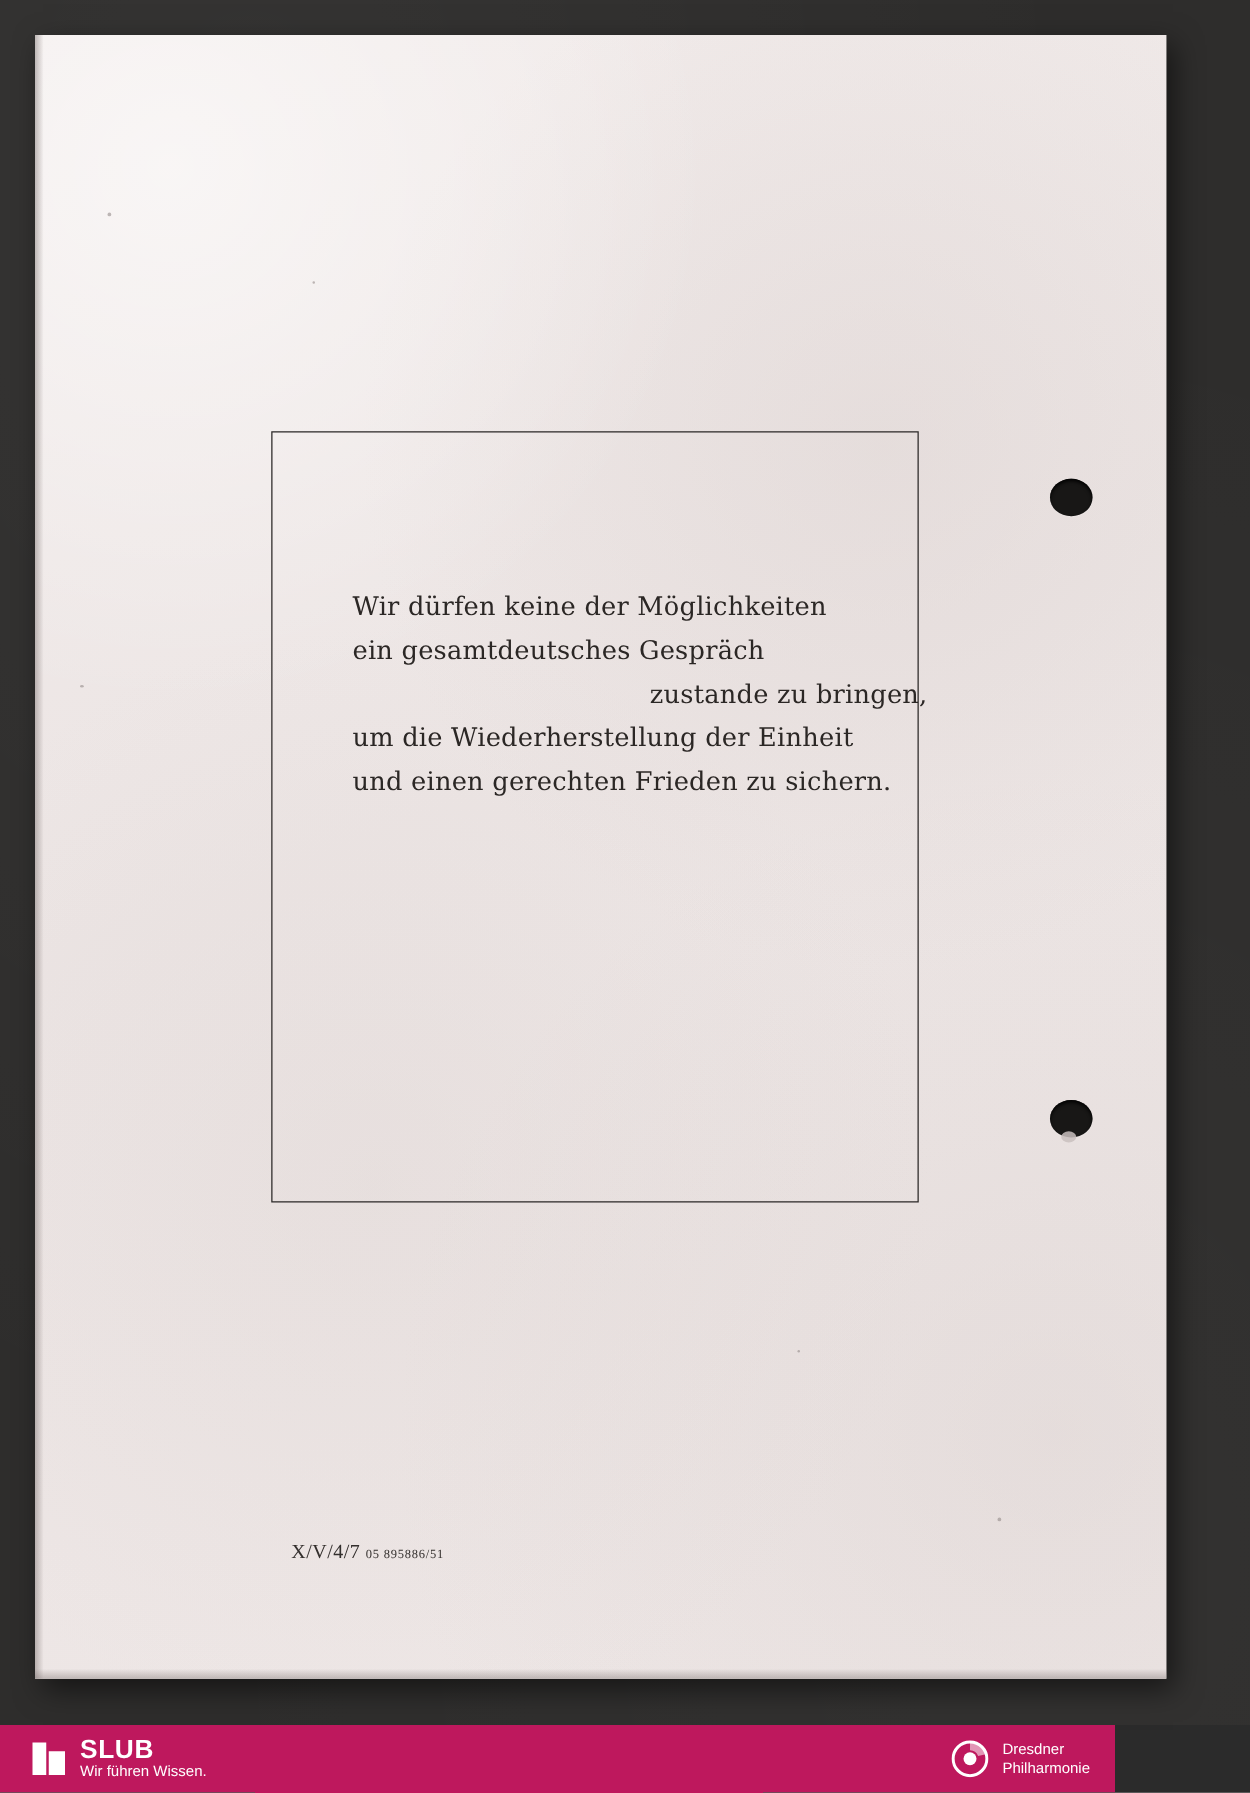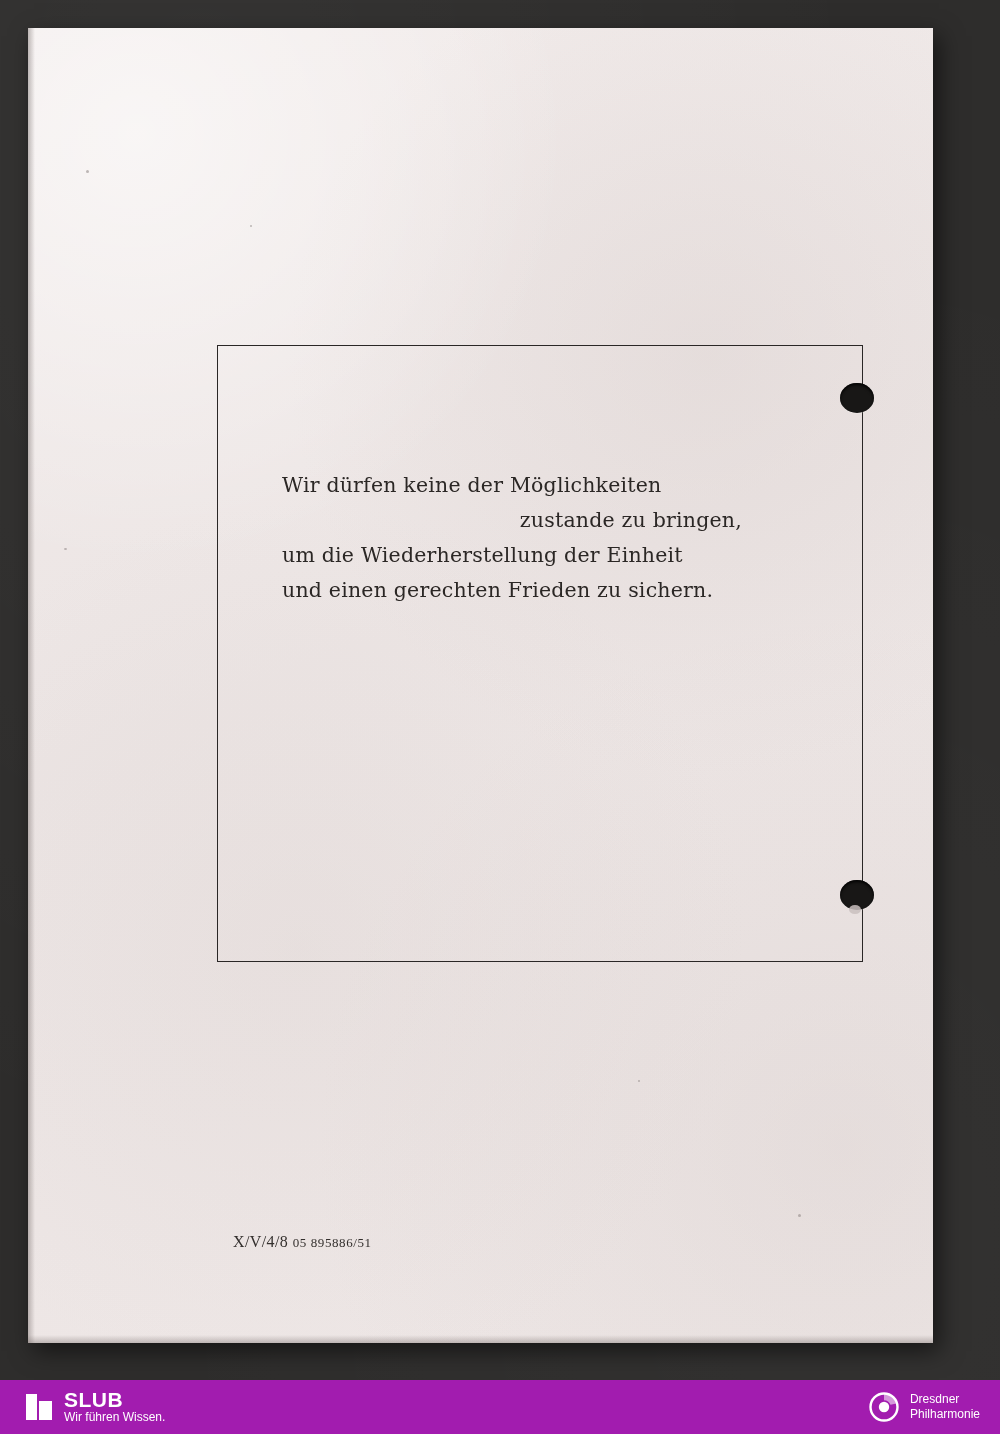--- a/index.html
+++ b/index.html
@@ -89,21 +89,21 @@
     left: 849px;
     top: 905px;
     opacity: 0.85;
   }
 
   
   .quote-frame {
     position: absolute;
     left: 189px;
     top: 317px;
-    width: 646px;
+    width: 518px;
     height: 617px;
     border: 1.6px solid #2a2726;
     box-sizing: border-box;
   }
 
   .quote-body {
     position: absolute;
     left: 52px;
     top: 122px;
     width: 480px;
@@ -133,40 +133,40 @@
   .catalog-no {
     position: absolute;
     left: 205px;
     top: 1205px;
     font-family: "Liberation Serif", serif;
     font-size: 16px;
     color: #332f2d;
     letter-spacing: 0.4px;
   }
   .catalog-no .small {
-    font-size: 13px;
+    font-size: 10px;
     letter-spacing: 0.6px;
   }
 
   
   .speck {
     position: absolute;
     background: #8d8482;
     border-radius: 50%;
     opacity: 0.55;
   }
 
   
   .footer {
     position: absolute;
     left: 0;
     bottom: 0;
-    width: 1000px;
+    width: 892px;
     height: 54px;
-    background: #a21caf;
+    background: #be185d;
     display: flex;
     align-items: center;
     justify-content: space-between;
   }
   .footer-left {
     display: flex;
     align-items: center;
     padding-left: 26px;
   }
   .slub-mark {
@@ -230,29 +230,30 @@
 
   <div class="speck" style="left:58px;top:142px;width:3px;height:3px;"></div>
   <div class="speck" style="left:222px;top:197px;width:2px;height:2px;"></div>
   <div class="speck" style="left:36px;top:520px;width:3px;height:2px;"></div>
   <div class="speck" style="left:770px;top:1186px;width:3px;height:3px;"></div>
   <div class="speck" style="left:610px;top:1052px;width:2px;height:2px;"></div>
 
   <div class="quote-frame">
     <div class="quote-body">
       <div class="ln indent-a">Wir dürfen keine der Möglichkeiten</div>
+      <div class="ln indent-a">ein gesamtdeutsches Gespräch</div>
       <div class="ln indent-b">zustande zu bringen,</div>
       <div class="ln indent-a">um die Wiederherstellung der Einheit</div>
       <div class="ln indent-a">und einen gerechten Frieden zu sichern.</div>
     </div>
 
   </div>
 
   <div class="catalog-no">
-    <span>X/V/4/8</span>
+    <span>X/V/4/7</span>
     <span class="small">05  895886/51</span>
   </div>
 </div>
 
 <div class="punch top"></div>
 <div class="punch bottom"></div>
 <div class="punch-nick"></div>
 
 <div class="footer">
   <div class="footer-left">

